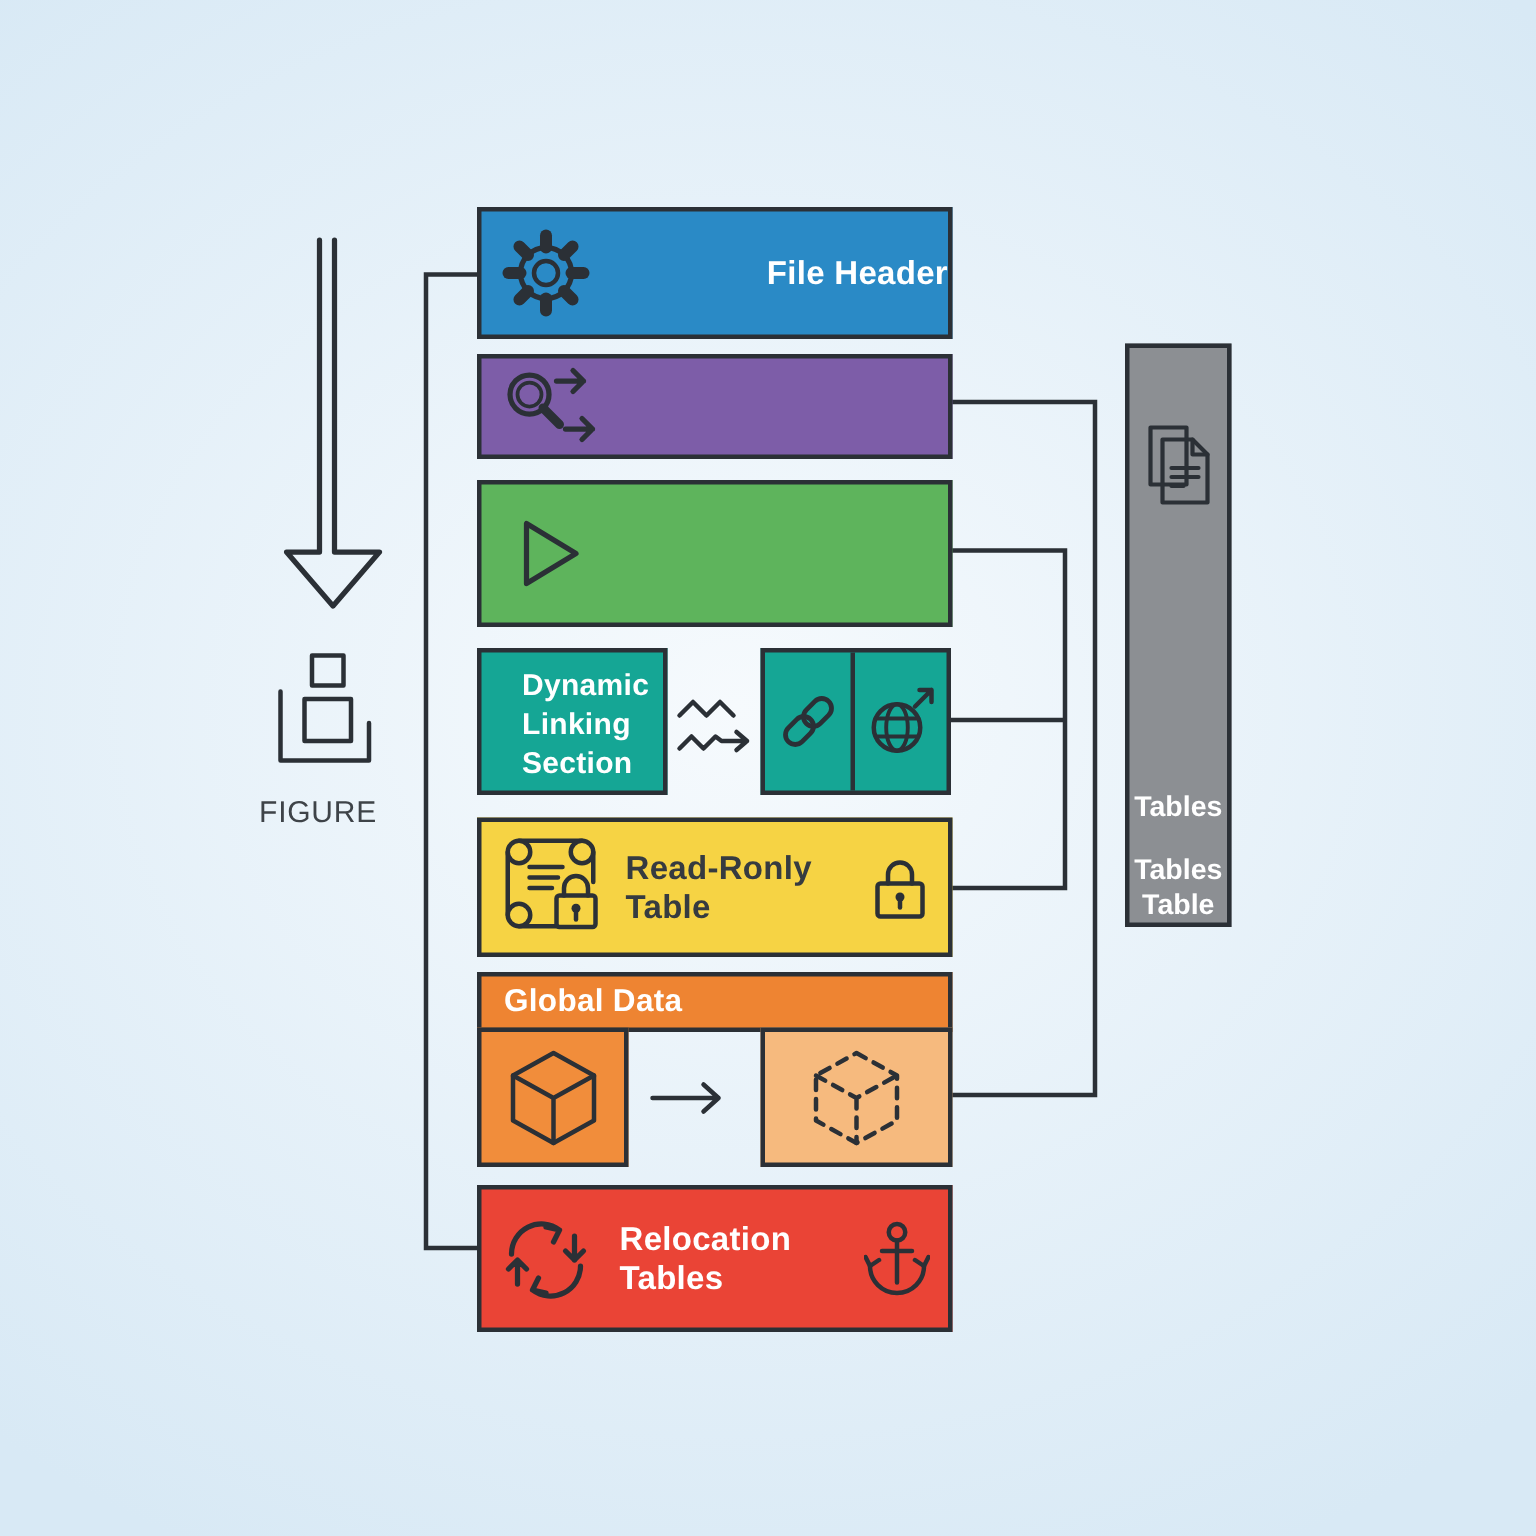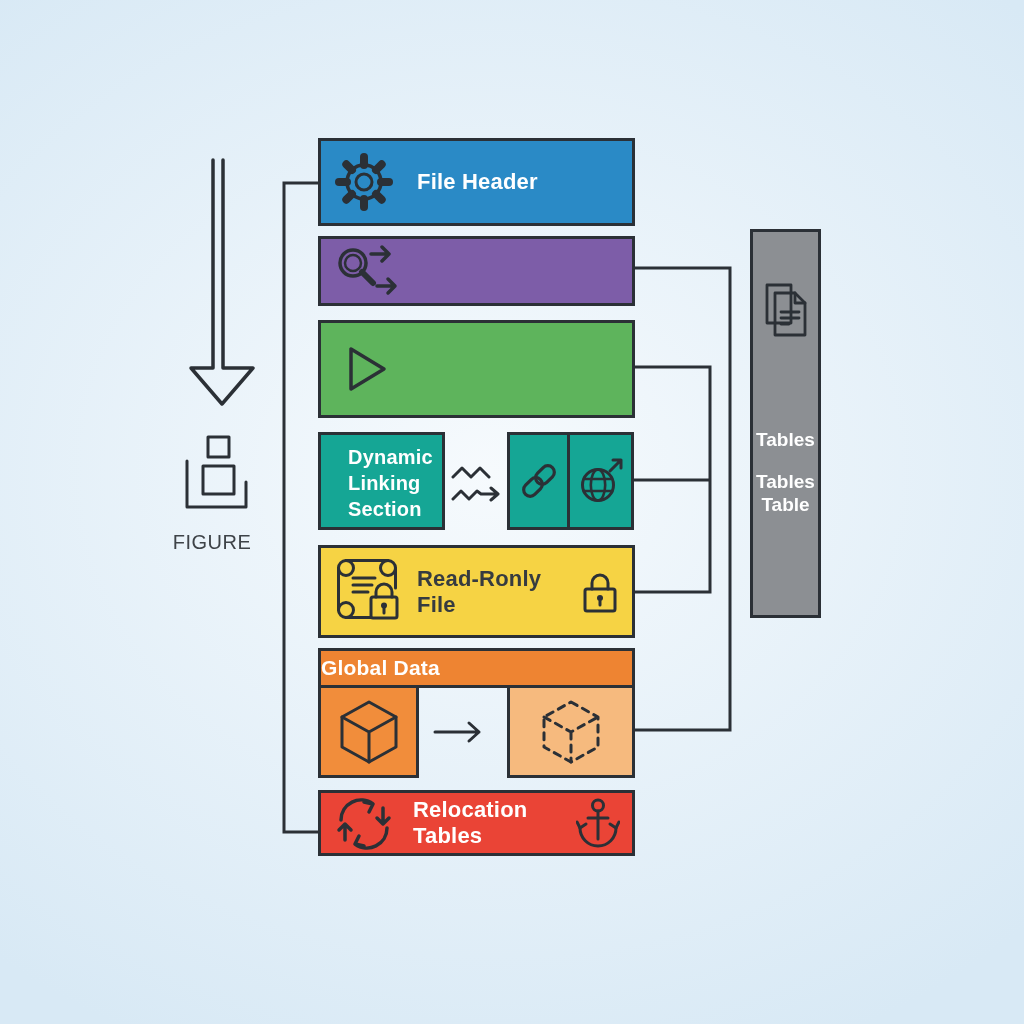--- a/index.html
+++ b/index.html
@@ -5,45 +5,45 @@
   * { margin:0; padding:0; box-sizing:border-box; }
   html,body { width:1024px; height:1024px; }
   #canvas {
     position:relative; width:1024px; height:1024px; overflow:hidden;
     font-family:"Liberation Sans", sans-serif;
     background: radial-gradient(ellipse 75% 62% at 48% 46%, var(--bg-inner), var(--bg-outer));
   }
   #connectors { position:absolute; left:0; top:0; width:1024px; height:1024px; z-index:0; }
   #connectors path { stroke:var(--ink); stroke-width:3; fill:none; }
 
-  .box { position:absolute; border:3px solid var(--ink); z-index:1; display:flex; align-items:center; }
+  .box { position:absolute; border:3px solid var(--ink); z-index:1; display:flex; align-items:center;justify-content:space-between; }
   .label { color:#fff; font-size:22px; font-weight:600; letter-spacing:0.2px; }
   .label.dark { color:#363b40; }
 
   .icon { flex:none; }
   .icon * { stroke:var(--ink); fill:none; stroke-linecap:round; stroke-linejoin:round; }
   .icon .fill { fill:var(--ink); stroke:none; }
   .icon .butt { stroke-linecap:butt; }
 
   
   #file-header       { left:318px; top:138px; width:317px; height:88px; padding-left:12px; gap:22px; }
   #program-headers   { left:318px; top:236px; width:317px; height:70px; padding-left:12px; gap:12px; }
   #code-block        { left:318px; top:320px; width:317px; height:98px; padding-left:27px; }
   #dynamic-linking   { left:318px; top:432px; width:127px; height:98px; align-items:flex-start;padding-left:12px; }
   #dynamic-linking .label { font-size:20px; line-height:26px; padding:9px 0 0 15px; }
   #linked-duo        { left:507px; top:432px; width:127px; height:98px; padding:0; }
   #linked-duo .cell  { height:100%; display:flex; align-items:center; justify-content:center; }
   #linked-duo .c1    { width:57px; }
   #linked-duo .c2    { flex:1; border-left:3px solid var(--ink); }
   #read-only         { left:318px; top:545px; width:317px; height:93px; padding:0 14px 0 10px; gap:14px; }
-  #global-header     { left:318px; top:648px; width:317px; height:40px; }
+  #global-header     { left:318px; top:648px; width:317px; height:40px; padding-left:15px; }
   #global-header .label { font-size:21px; }
   #global-solid      { left:318px; top:685px; width:101px; height:93px; justify-content:center; }
   #global-ghost      { left:507px; top:685px; width:128px; height:93px; justify-content:center; }
-  #relocation        { left:318px; top:790px; width:317px; height:66px; padding:0 12px; gap:18px; }
+  #relocation        { left:318px; top:790px; width:317px; height:98px; padding:0 12px; gap:18px; }
   #sht               { left:750px; top:229px; width:71px; height:389px; flex-direction:column; align-items:center; }
   #sht .doc          { margin-top:51px; }
   #sht .txt          { margin-top:92px; color:#fff; font-size:19px; font-weight:600; text-align:center; line-height:1.18; }
   #sht .txt .t1      { margin-bottom:20px; }
   #sht .txt .t2      { width:62px; }
 
   .spacer { margin-left:auto; }
 
   
   .float { position:absolute; z-index:1; }
@@ -147,21 +147,21 @@
       <circle stroke-width="3" cx="57" cy="15" r="7.5"></circle>
       <path stroke-width="3" d="M15,7.5 H57 M64.5,15 V35 M7.5,15 V57"></path>
       <circle stroke-width="3" cx="15" cy="57" r="7.5"></circle>
       <path stroke-width="3" d="M15,64.5 H40"></path>
       <path stroke-width="3" d="M22,25 H44 M22,32 H41 M22,39 H37"></path>
       <rect stroke-width="3" x="40" y="44" width="26" height="21" rx="2"></rect>
       <path stroke-width="3" d="M45,44 V39 a8,8 0 0 1 16,0 V44"></path>
       <circle class="fill" cx="53" cy="52.5" r="3"></circle>
       <path stroke-width="3" d="M53,55 V60"></path>
     </svg>
-    <span class="label dark">Read-Ronly File</span>
+    <span class="label dark">Read-Ronly Table</span>
     <svg class="icon spacer" width="36" height="44" viewBox="0 0 36 44">
       <rect stroke-width="3" x="3" y="19" width="30" height="22" rx="2"></rect>
       <path stroke-width="3" d="M10,19 V13 a8,8 0 0 1 16,0 V19"></path>
       <circle class="fill" cx="18" cy="28" r="3"></circle>
       <path stroke-width="3" d="M18,31 V35"></path>
     </svg>
   </div>
 
   <div class="box" id="global-header" style="background: rgb(238, 132, 50);">
     <span class="label">Global Data</span>

